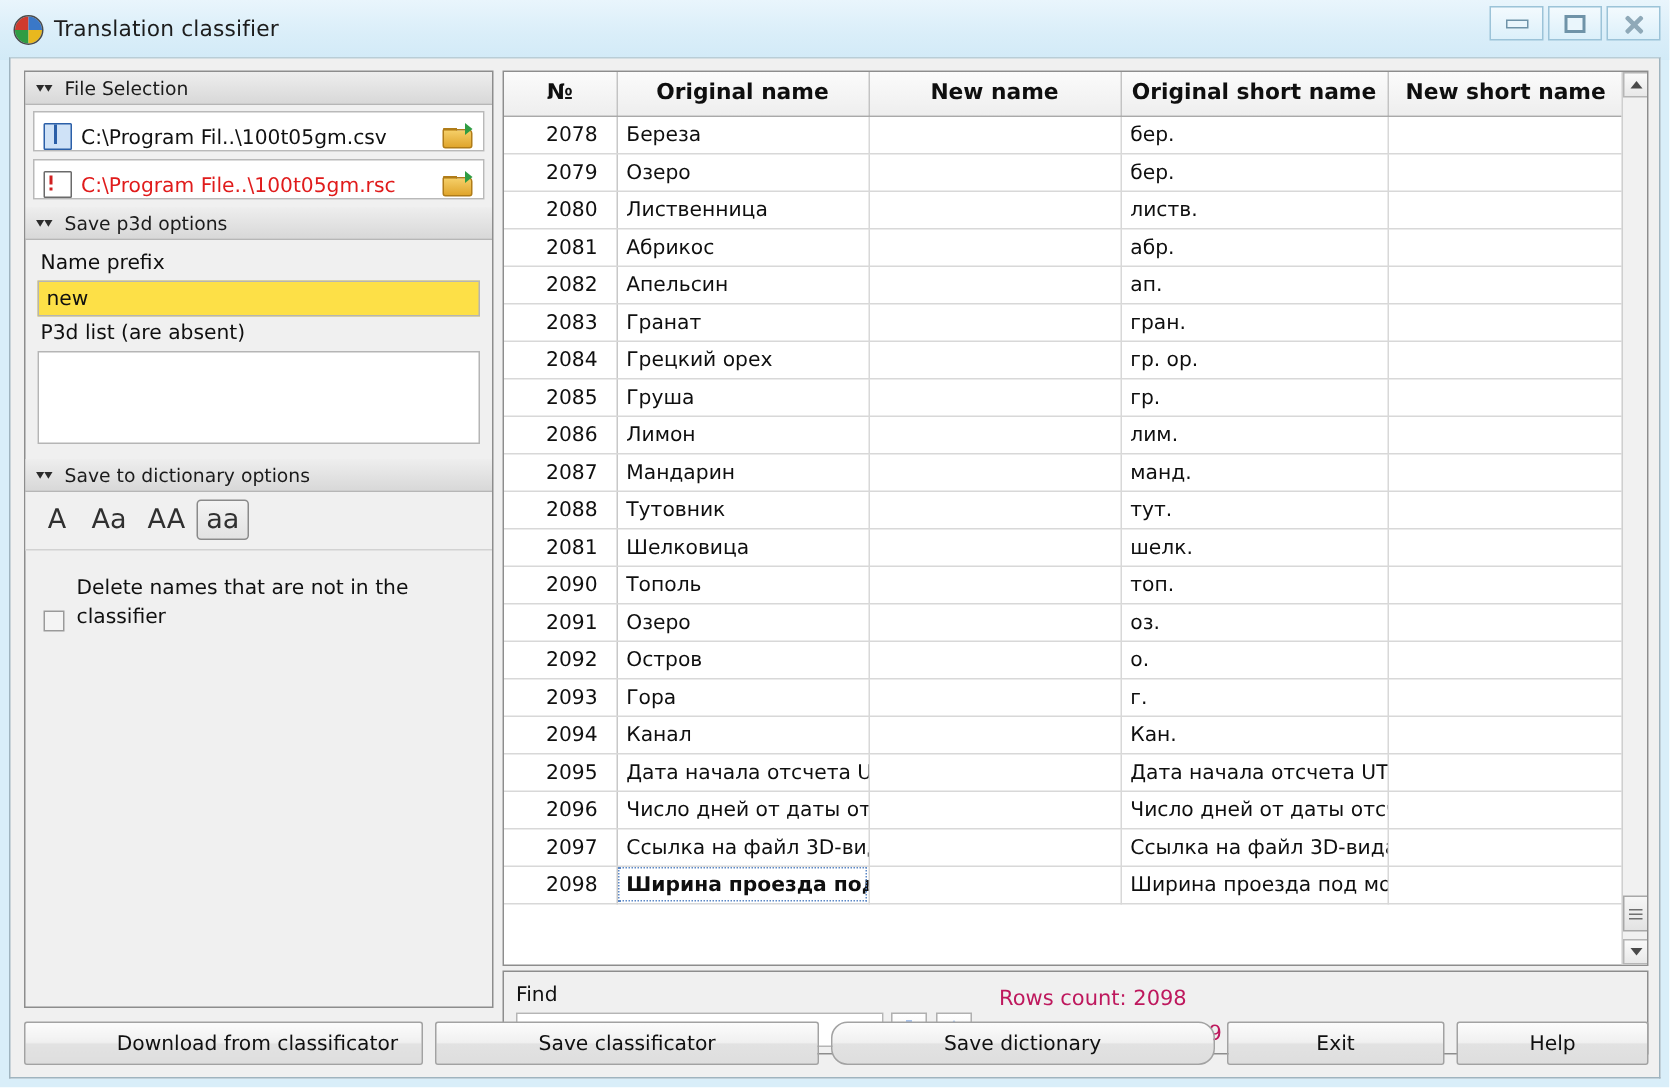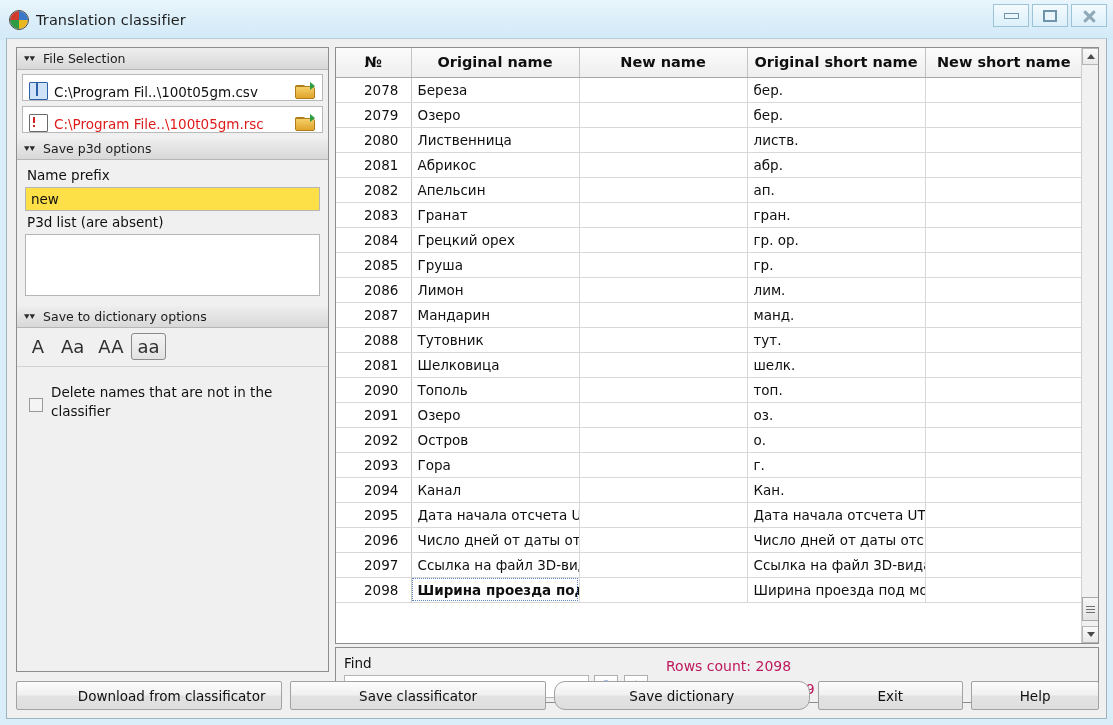--- a/index.html
+++ b/index.html
@@ -174,21 +174,21 @@
     display:flex; align-items:center; justify-content:center;
     font-size: 18px; color:#303030; background: transparent;
     border: 1px solid transparent; box-sizing: border-box;
     cursor: pointer;
   }
   .case-btn.on {
     background: linear-gradient(to bottom,#f3f3f3,#e2e2e2);
     border: 1px solid #8a8a8a; border-radius: 3px;
   }
   .chk-wrap {
-    display:flex; align-items:center; padding: 16px 10px 0 12px;
+    display:flex; align-items:flex-end; padding: 16px 10px 0 12px;
   }
   .chk {
     width: 14px; height: 14px; border:1px solid #9a9a9a; background:#f4f4f4;
     flex:none; margin-top: 6px; margin-right: 8px; cursor:pointer;
     box-sizing:border-box;
   }
   .chk-label { font-size: 13.5px; color:#111; line-height: 19px; max-width: 245px;}
 
   
   .table-wrap {

